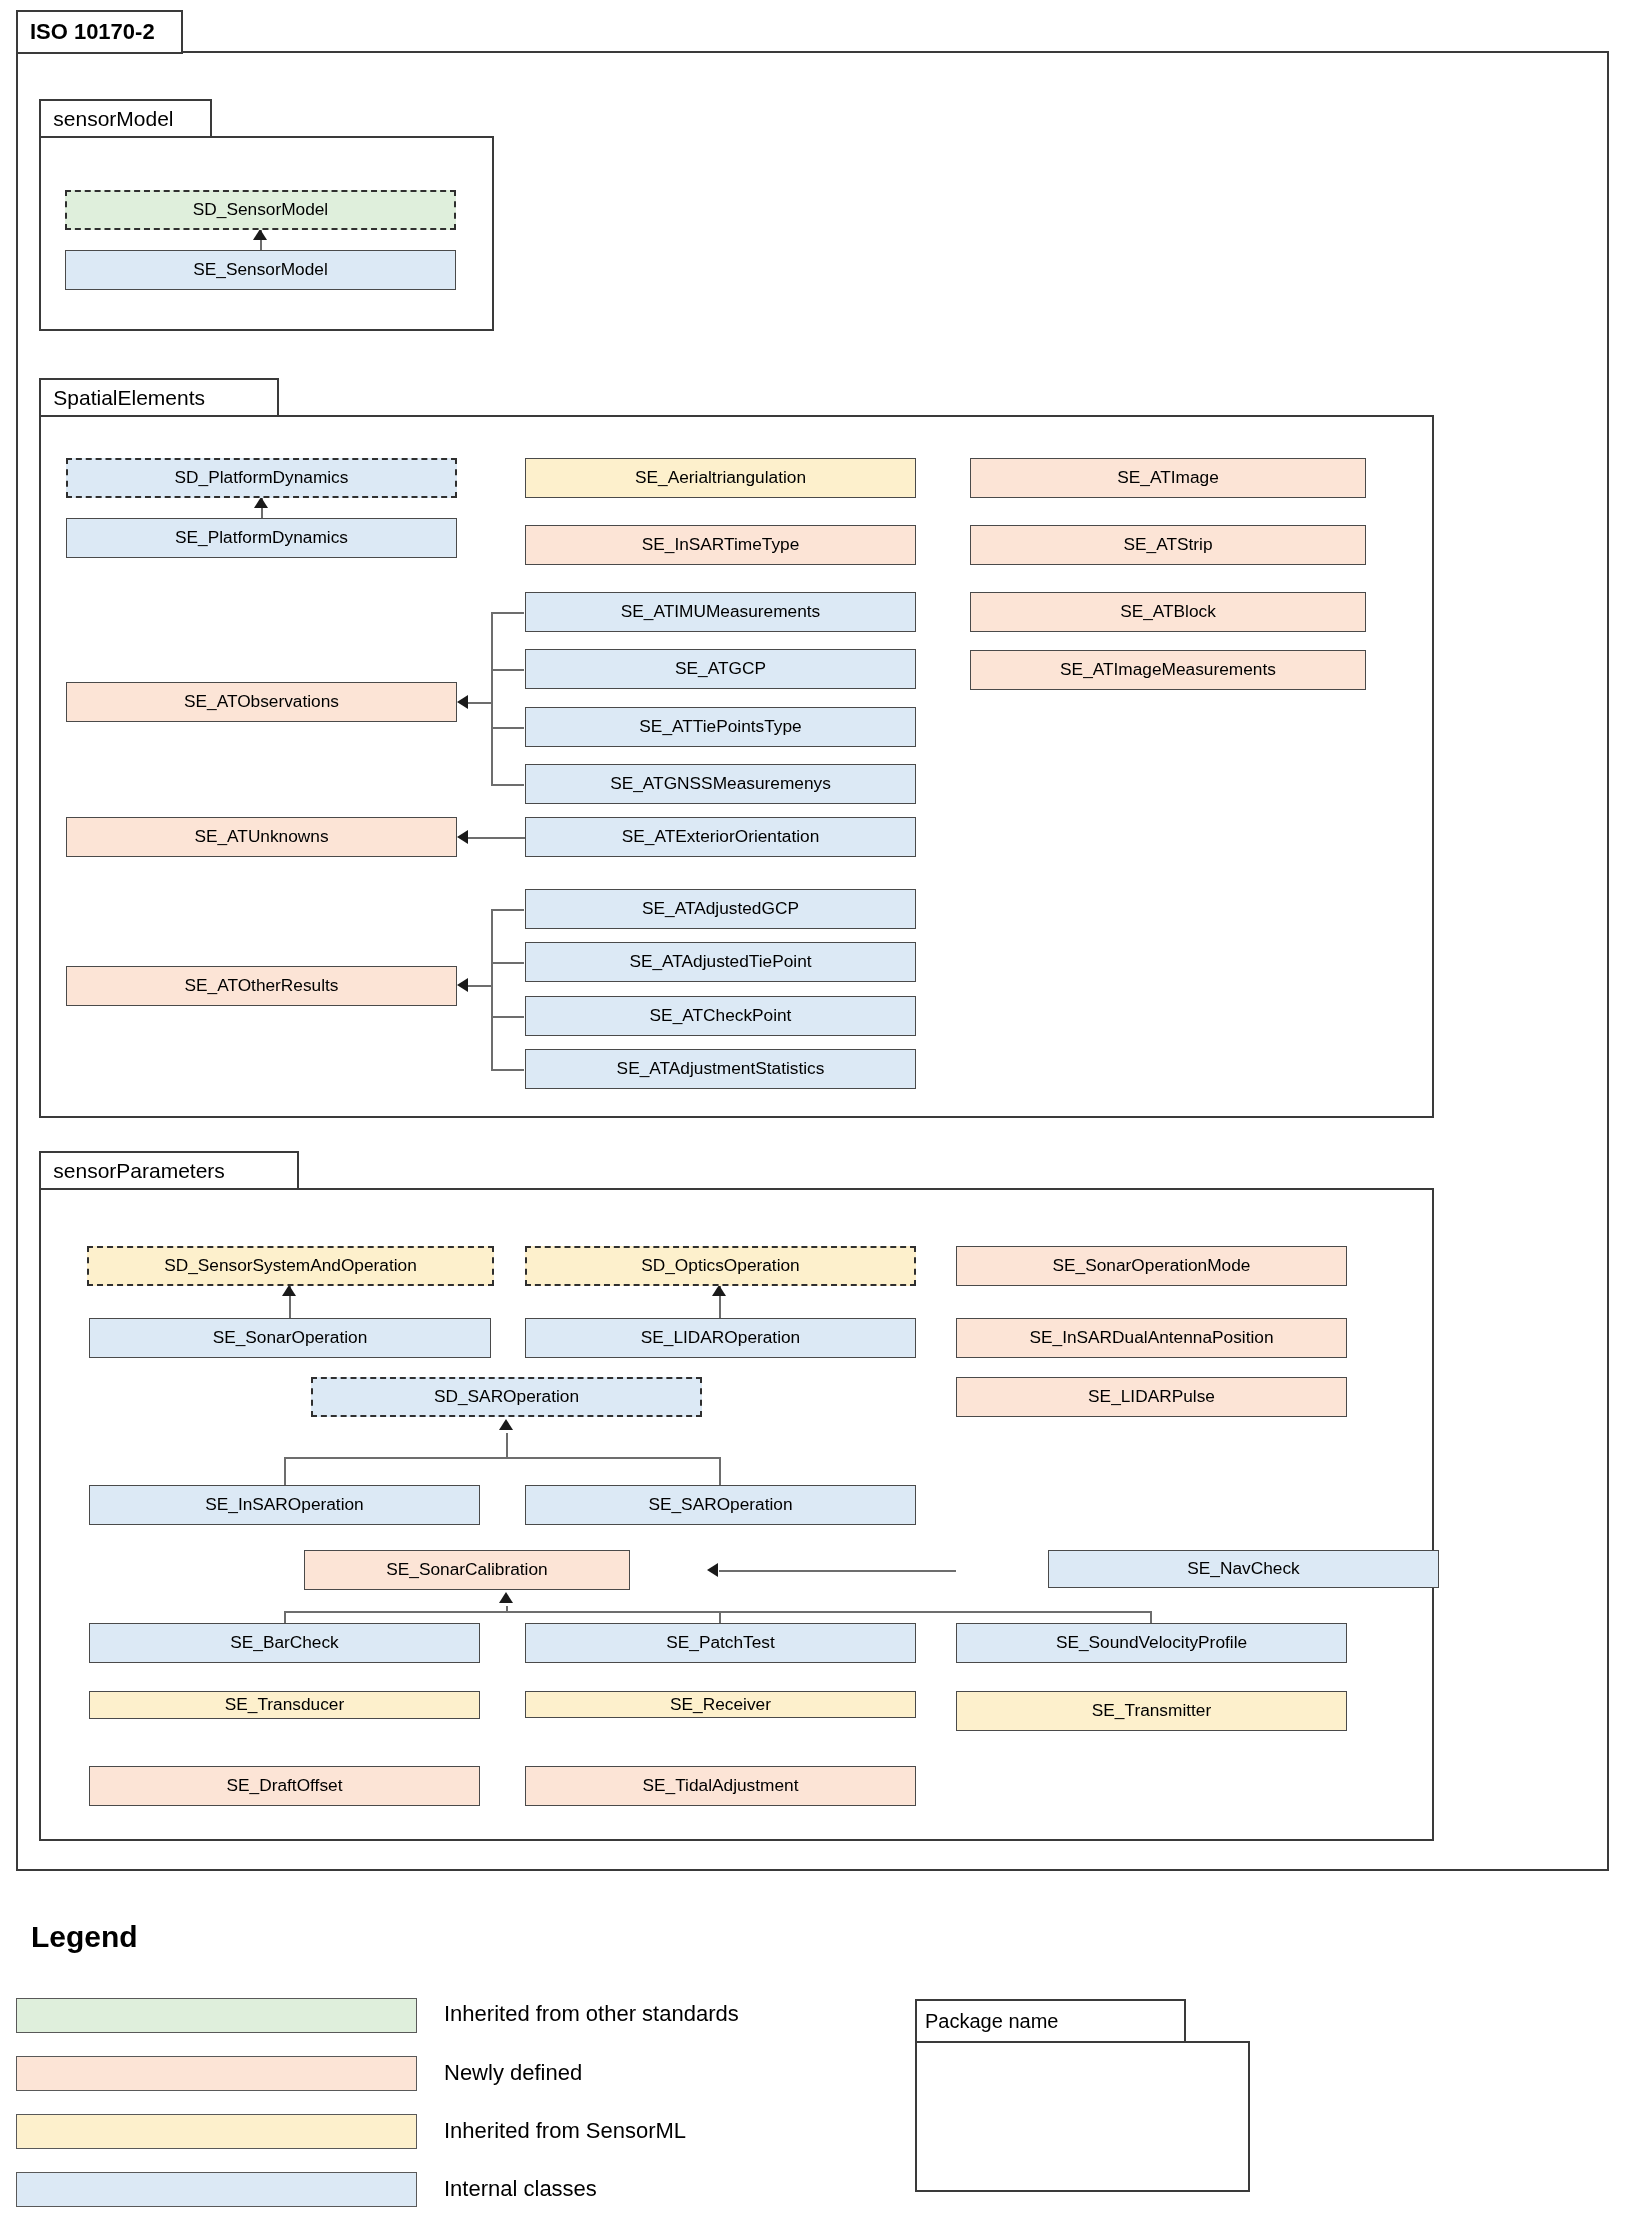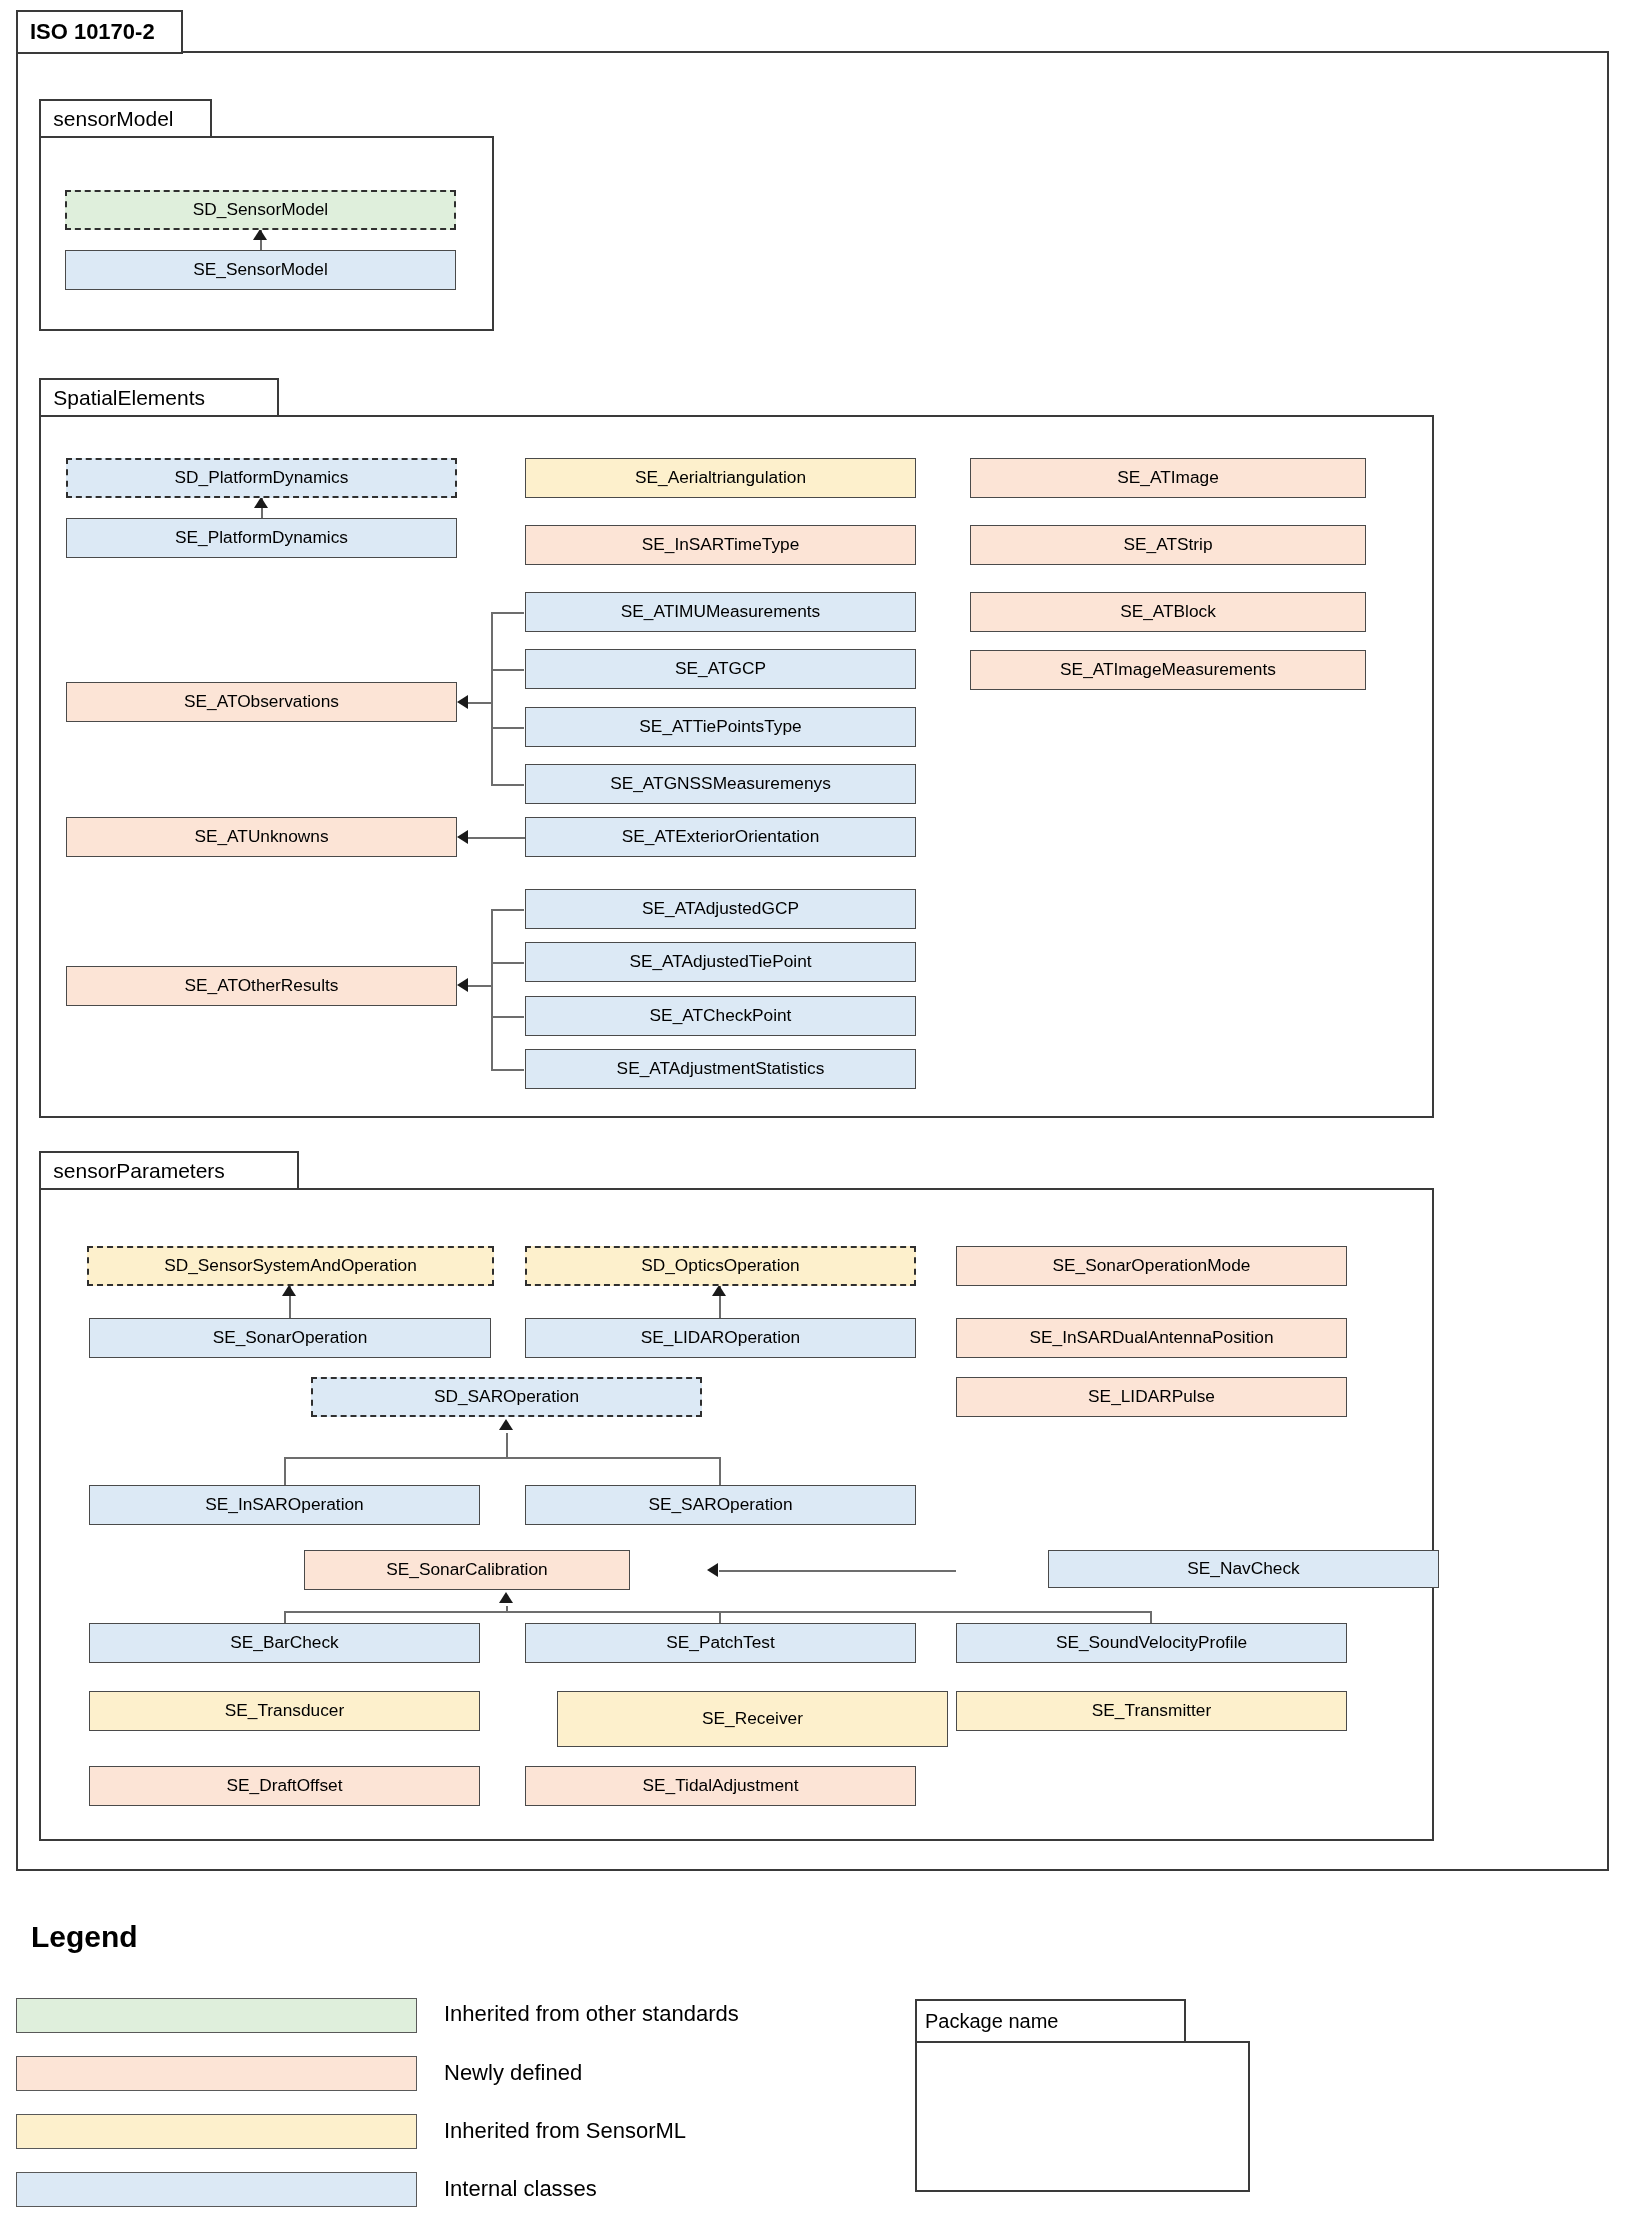--- a/index.html
+++ b/index.html
@@ -223,24 +223,24 @@
 <div class="cls blue" style="left:956px;top:1623px;width:391px;height:40px;">
   <span>SE_SoundVelocityProfile</span>
 </div>
 <div class="ln v" style="left:506px;top:1606px;height:5.6px;"></div>
 <div class="arw up" style="left:499px;top:1592px;"></div>
 <div class="ln h" style="left:284px;top:1611px;width:867px;"></div>
 <div class="ln v" style="left:284px;top:1611px;height:12.3px;"></div>
 <div class="ln v" style="left:719px;top:1611px;height:12.3px;"></div>
 <div class="ln v" style="left:1150px;top:1611px;height:12.3px;"></div>
 
-<div class="cls yellow" style="left:89px;top:1691px;width:391px;height:40px;">
+<div class="cls yellow" style="left:89px;top:1691px;width:391px;height:28px;">
   <span>SE_Transducer</span>
 </div>
-<div class="cls yellow" style="left:525px;top:1691px;width:391px;height:56px;margin-left:32px;">
+<div class="cls yellow" style="left:525px;top:1691px;width:391px;height:27px;">
   <span>SE_Receiver</span>
 </div>
 <div class="cls yellow" style="left:956px;top:1691px;width:391px;height:40px;">
   <span>SE_Transmitter</span>
 </div>
 
 <div class="cls peach" style="left:89px;top:1766px;width:391px;height:40px;">
   <span>SE_DraftOffset</span>
 </div>
 <div class="cls peach" style="left:525px;top:1766px;width:391px;height:40px;">

